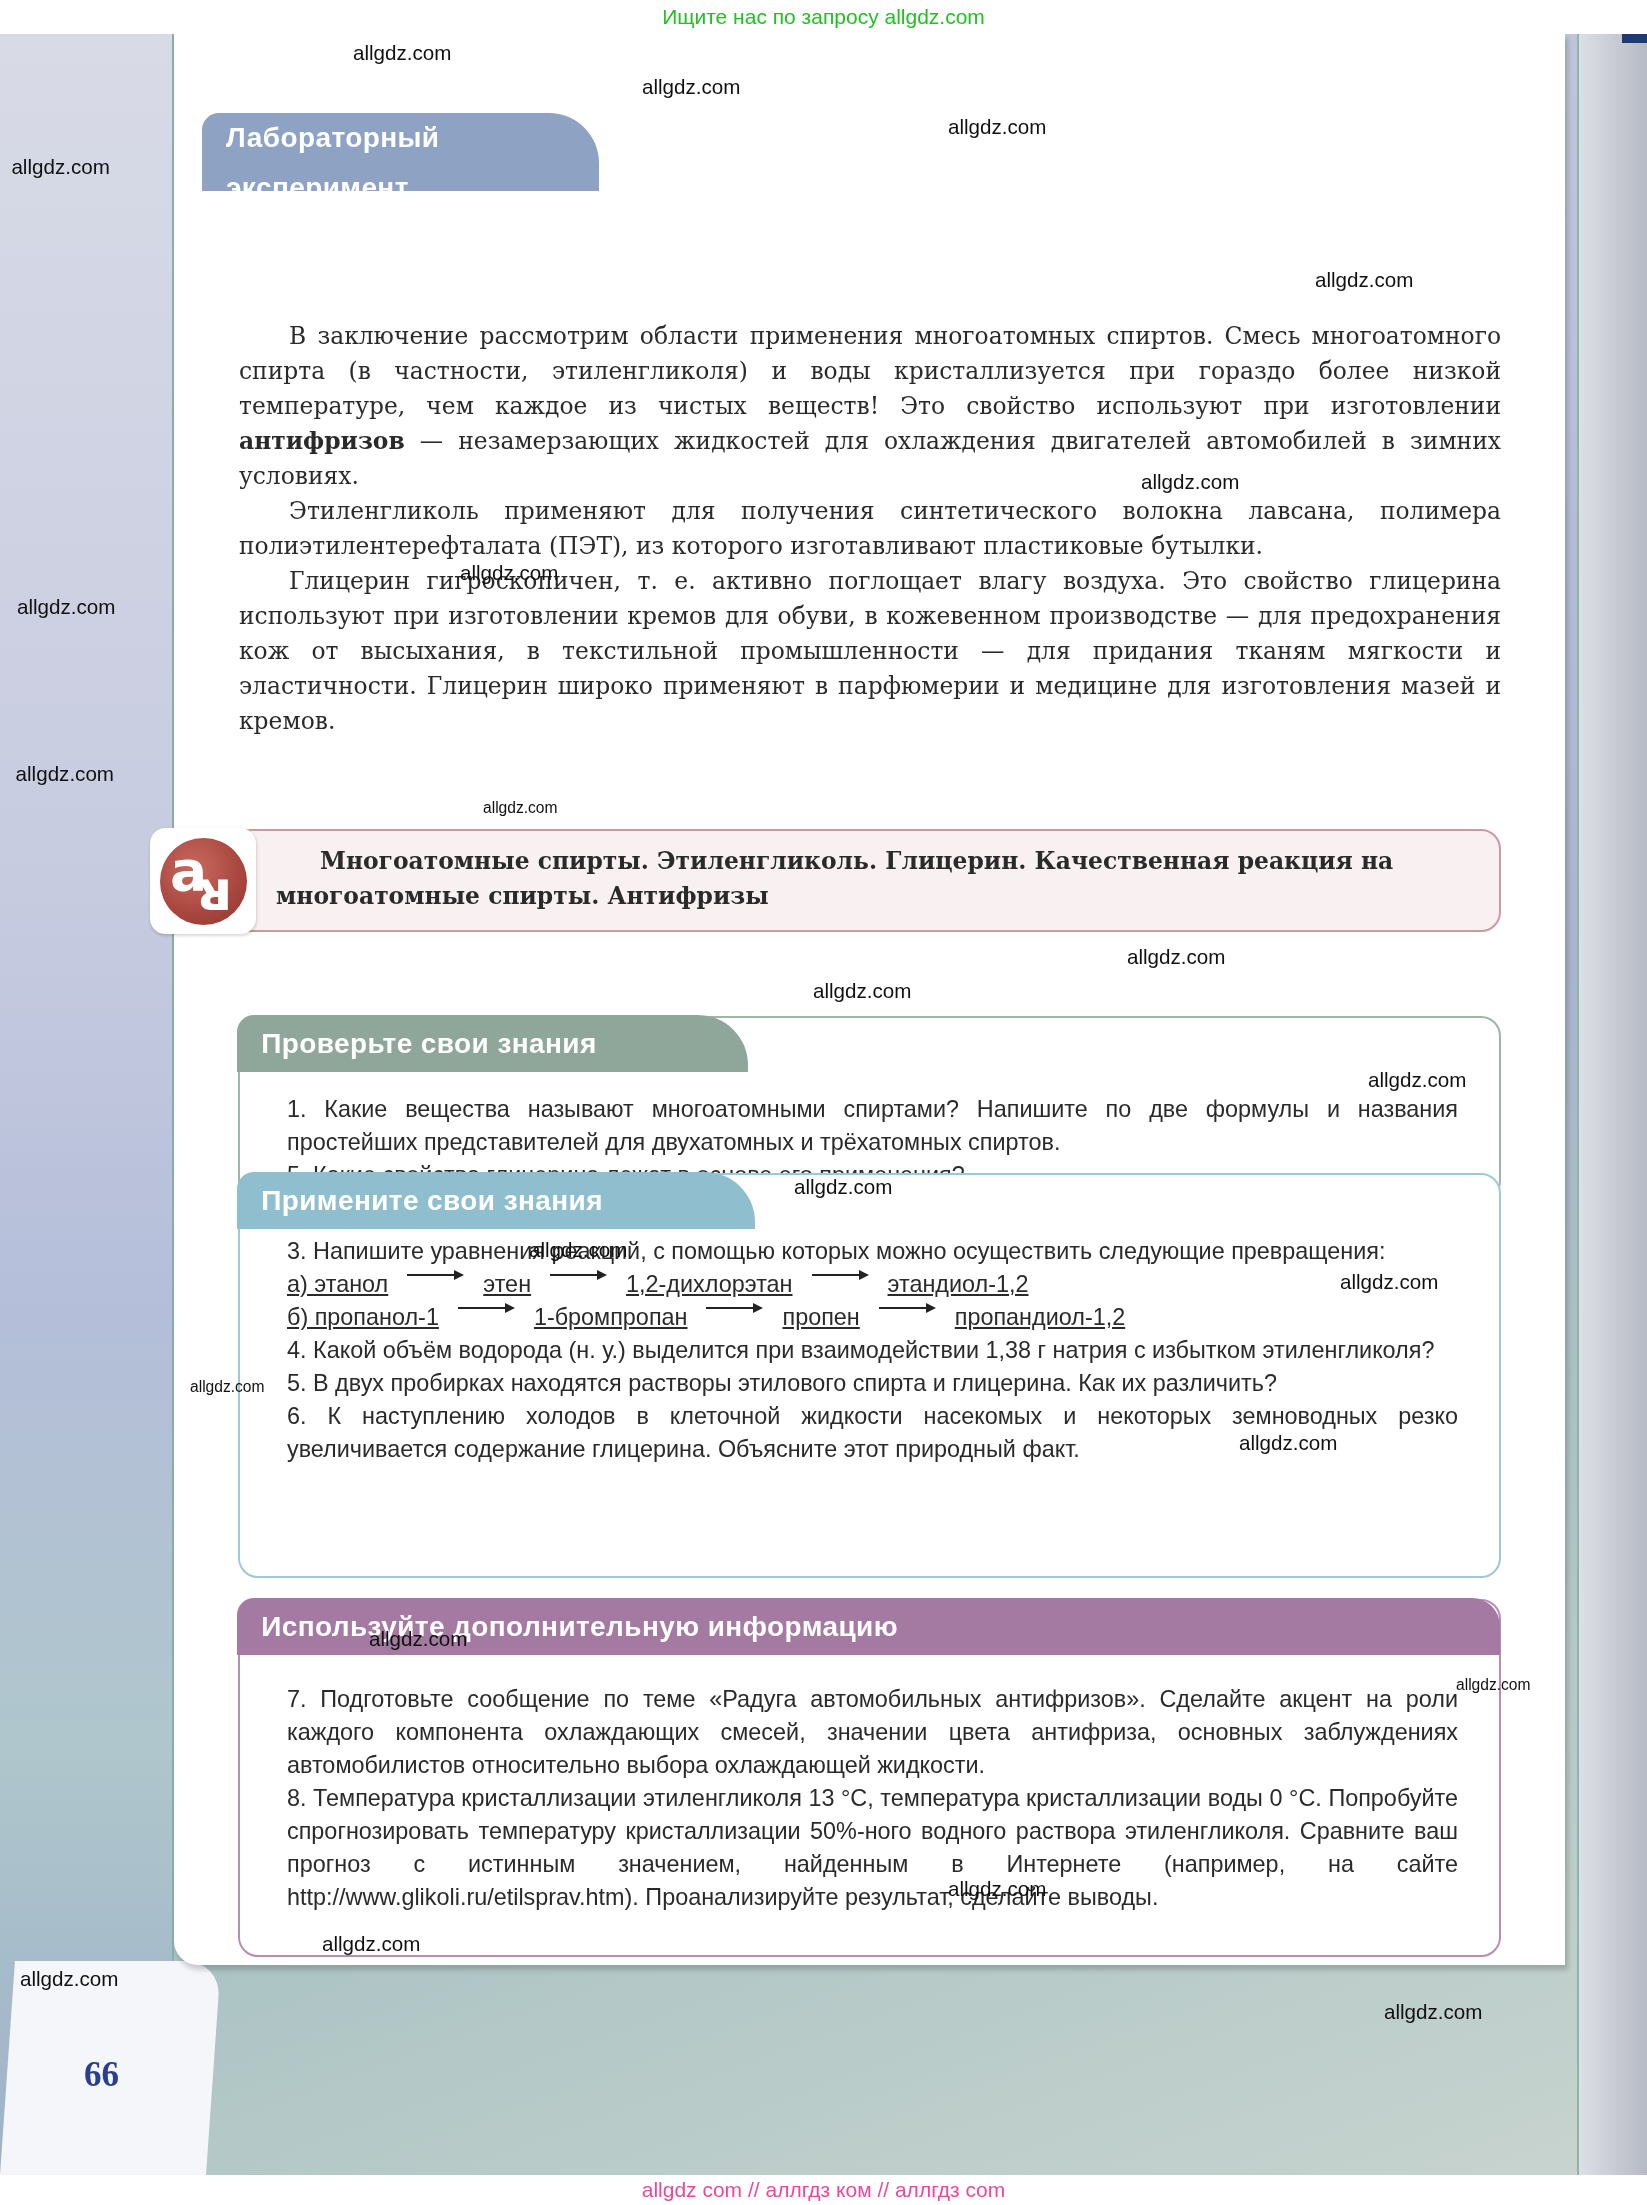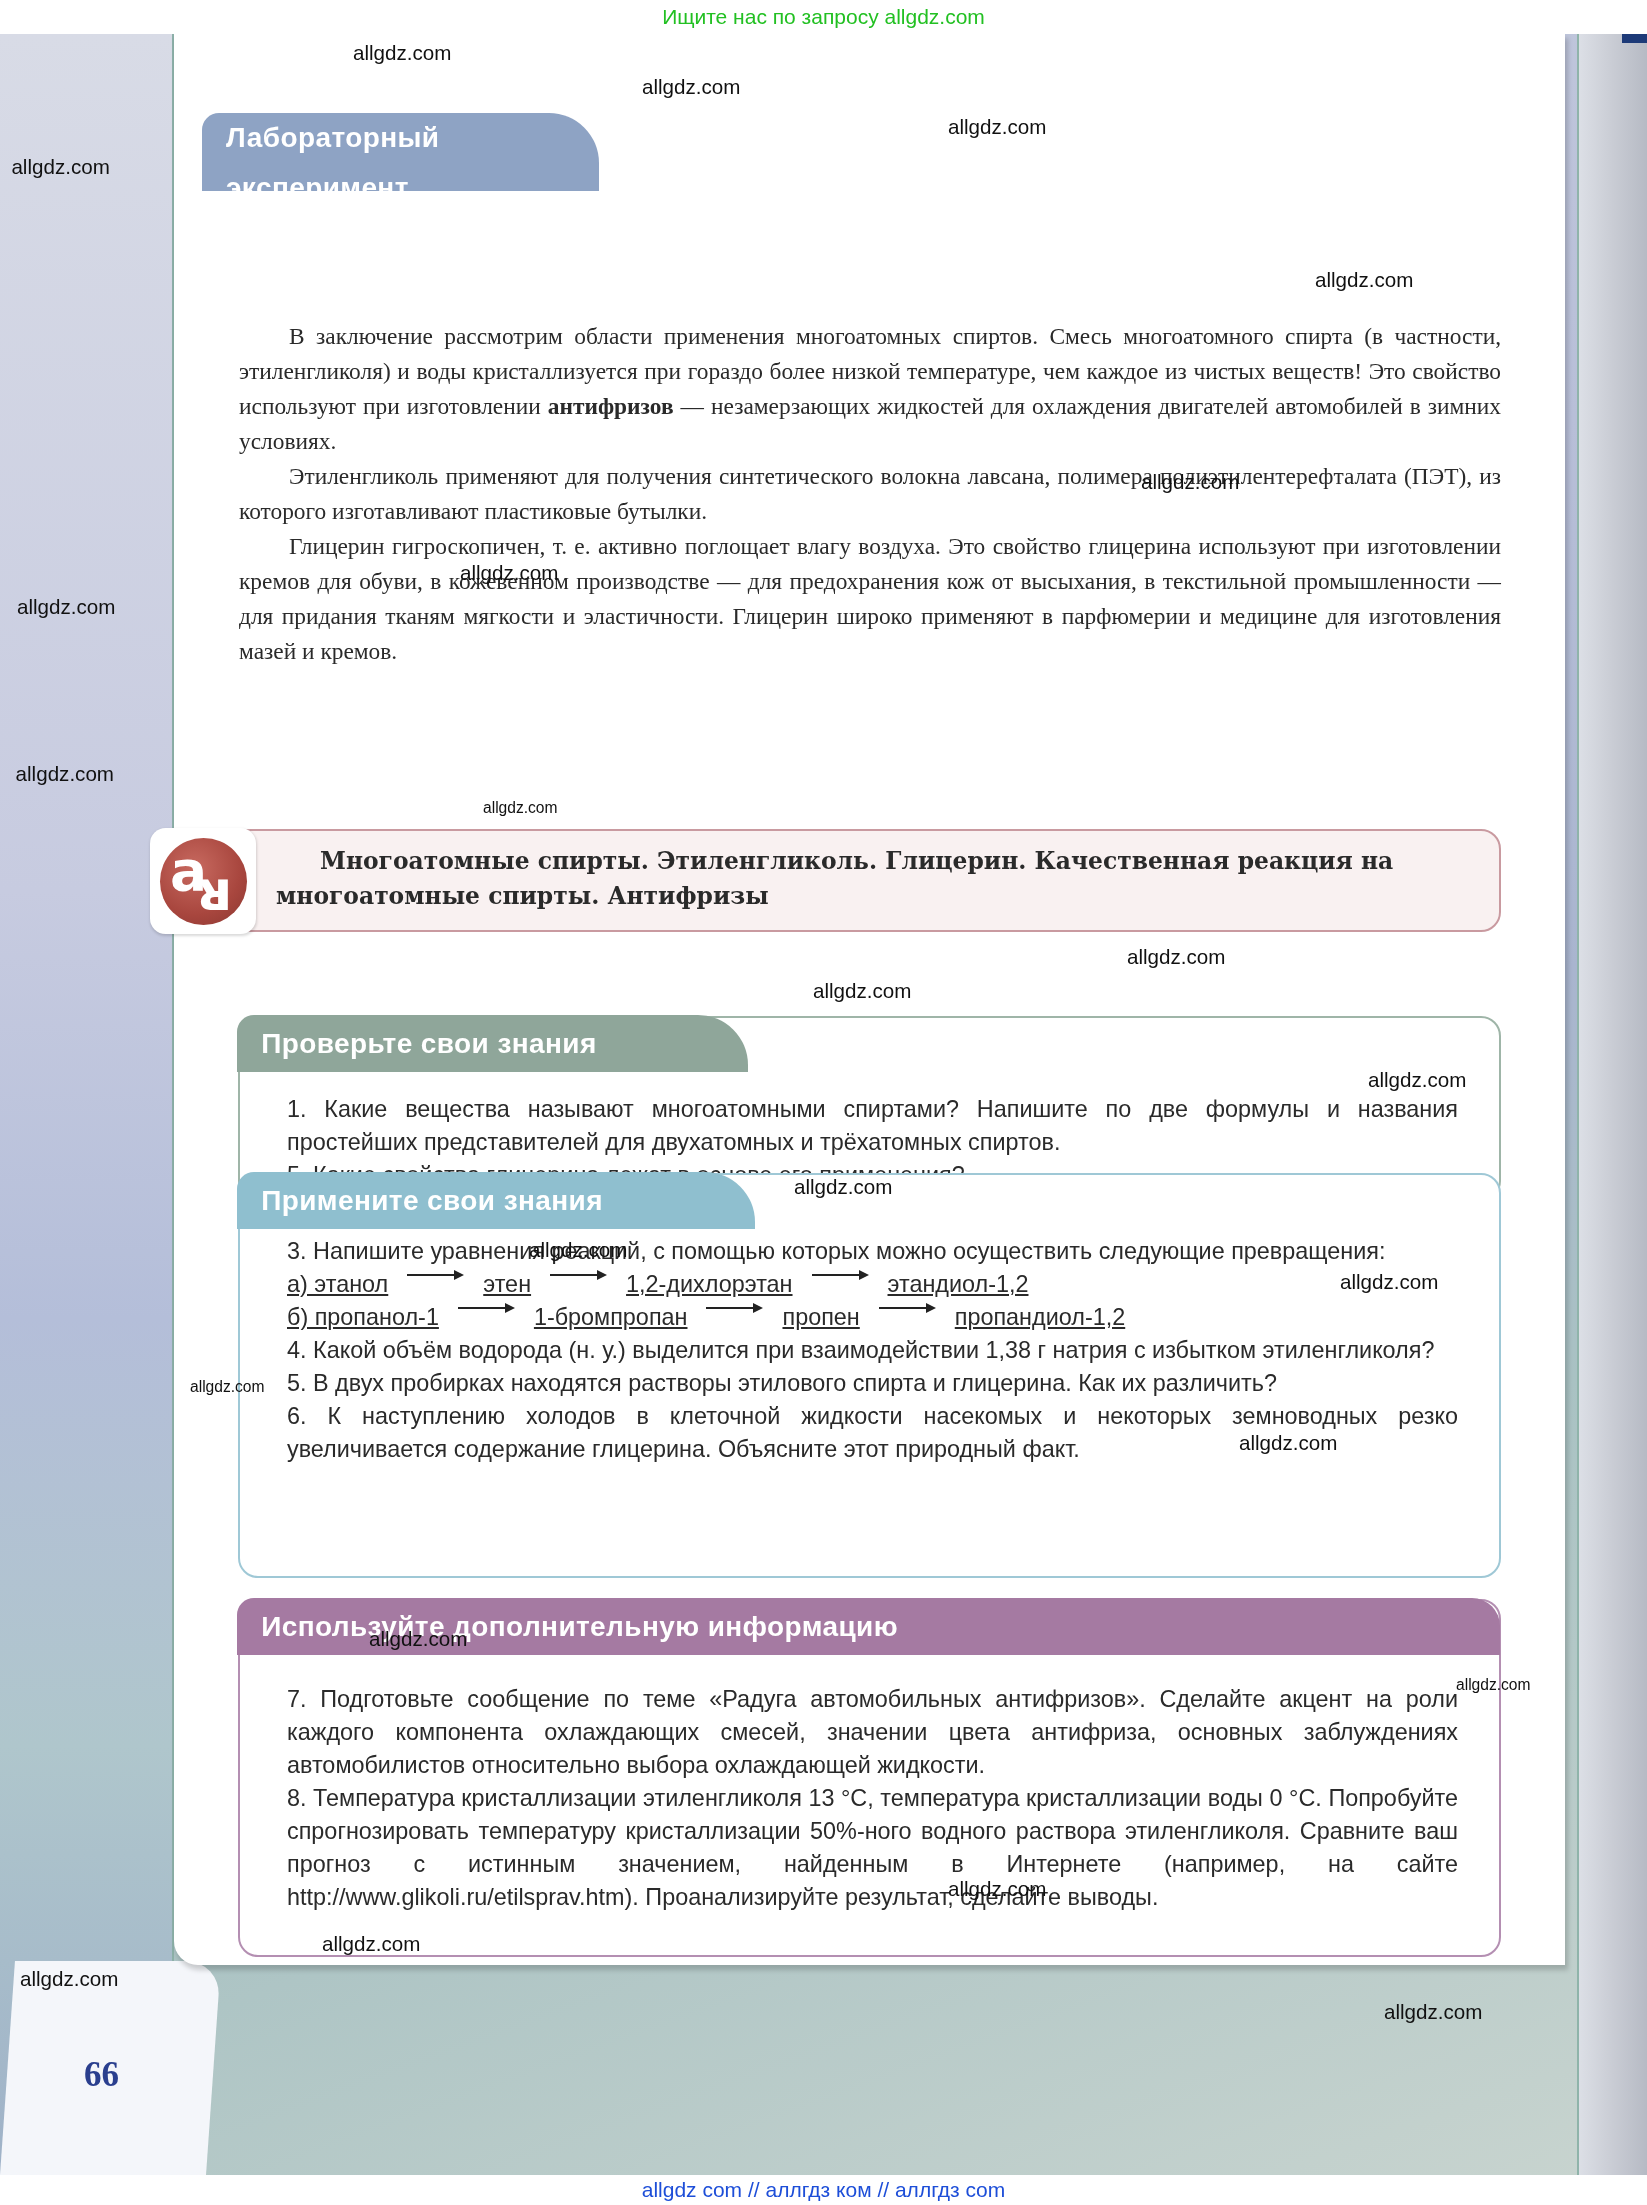--- a/index.html
+++ b/index.html
@@ -8,21 +8,21 @@
     background:#ffffff;
     font-family:"Liberation Sans", sans-serif;
   }
   .top-banner {
     position:absolute; left:0; top:0; width:1647px; height:34px;
     text-align:center; color:#22c022; font-size:21px; line-height:34px;
     font-family:"Liberation Sans", sans-serif;
   }
   .bottom-banner {
     position:absolute; left:0; top:2175px; width:1647px; height:30px;
-    text-align:center; color:#1d4ed8; font-size:21px; line-height:30px;
+    text-align:center; color:#ec4899; font-size:21px; line-height:30px;
   }
   .scan {
     position:absolute; left:0; top:34px; width:1647px; height:2141px;
     background:linear-gradient(160deg,#c9cfe0 0%,#b8bfd8 35%,#a9b5cf 55%,#a9c2c3 70%,#c8d4cf 100%);
     overflow:hidden;
   }
   .scan .left-stripe {
     position:absolute; left:0; top:0; width:172px; height:2141px;
     background:linear-gradient(180deg,#d8dbe6 0%,#c7cbe0 40%,#b4bed9 60%,#afc6cc 80%,#9fb2c8 100%);
     border-right:2.1px solid #8cb0a8;
@@ -60,21 +60,21 @@
     font-family:"Liberation Sans", sans-serif; letter-spacing:0.4px;
   }
   .sans-text {
     font-family:"Liberation Sans", sans-serif; font-size:23.4px; color:#2a2a2a;
     line-height:33px; text-align:justify;
   }
   .serif-text {
     font-family:"DejaVu Serif", serif; font-size:23.4px; color:#2a2a2a;
     line-height:35px; text-align:justify;
   }
-  .serif-text p { margin:0; text-indent:50px;font-family:Liberation Serif, serif; }
+  .serif-text p { margin:0; text-indent:50px; }
   .q-item { margin:0; }
   .chain { display:flex; gap:9px; white-space:nowrap;text-decoration:underline; }
   .arrow { display:inline-block; width:57px; height:14px; position:relative; margin:0 10px; vertical-align:middle; }
   .arrow::before { content:""; position:absolute; left:0; top:6.4px; width:48px; height:2.1px; background:#222; }
   .arrow::after { content:""; position:absolute; right:0; top:2.1px; border-left:10px solid #222; border-top:5px solid transparent; border-bottom:5px solid transparent; }
   .wm {
     position:absolute; font-family:"Liberation Sans", sans-serif; font-size:20.6px; color:#111;
     white-space:nowrap;
   }
   .wm.small { font-size:15.6px; }

